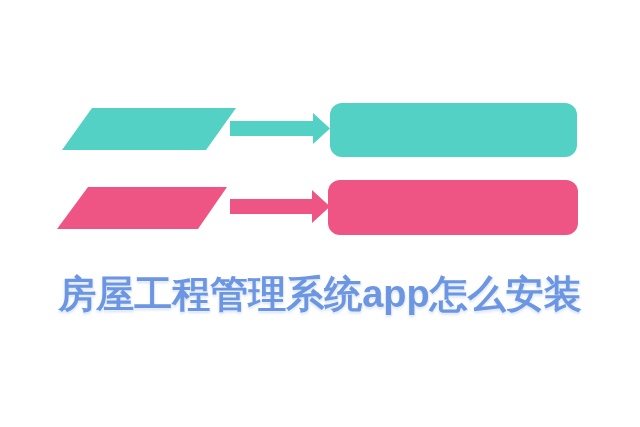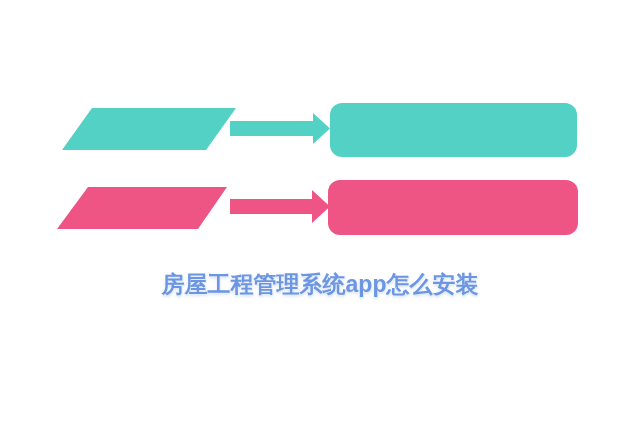--- a/index.html
+++ b/index.html
@@ -36,21 +36,21 @@
   .rect-2 {
     left: 328px; top: 180px; width: 250px; height: 55px;
     border-radius: 12px;
   }
 
   .caption {
     position: absolute;
     left: 0; top: 269px;
     width: 640px;
     text-align: center;
-    font-size: 23px;
+    font-size: 38px;
     font-weight: bold;
     letter-spacing: 0px;
     text-shadow: 1px 1px 0 #e6eefb, 0 2px 3px rgba(140, 170, 220, 0.35);
     white-space: nowrap;
   }
 </style>
 </head>
 <body>
 
 <div class="canvas" style="background: rgb(255, 255, 255);">

